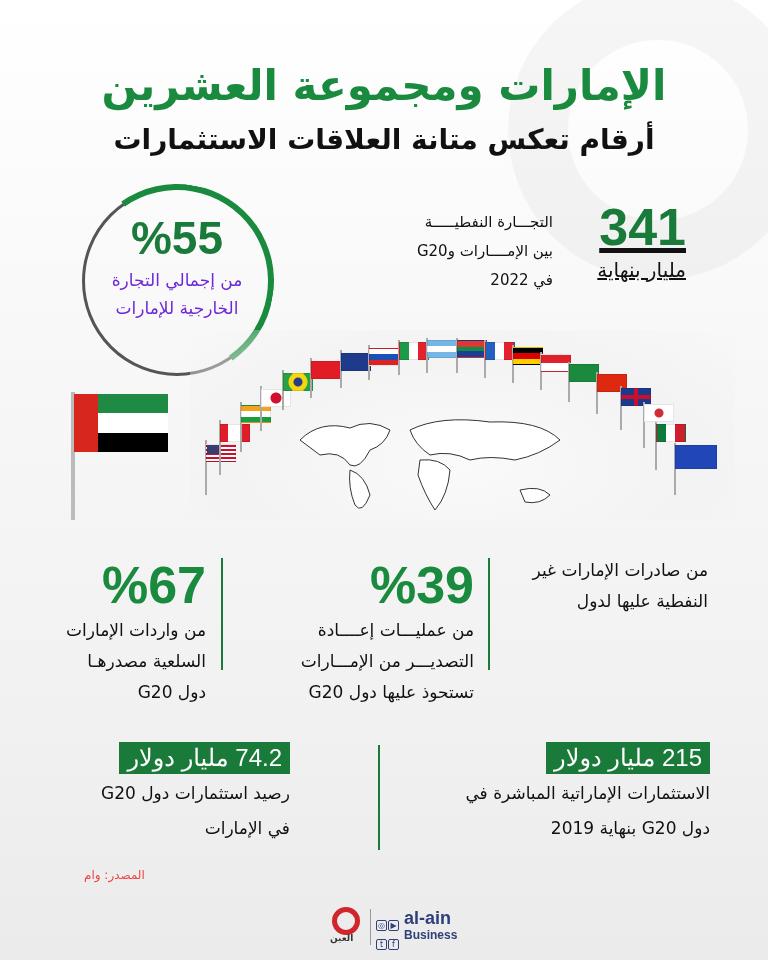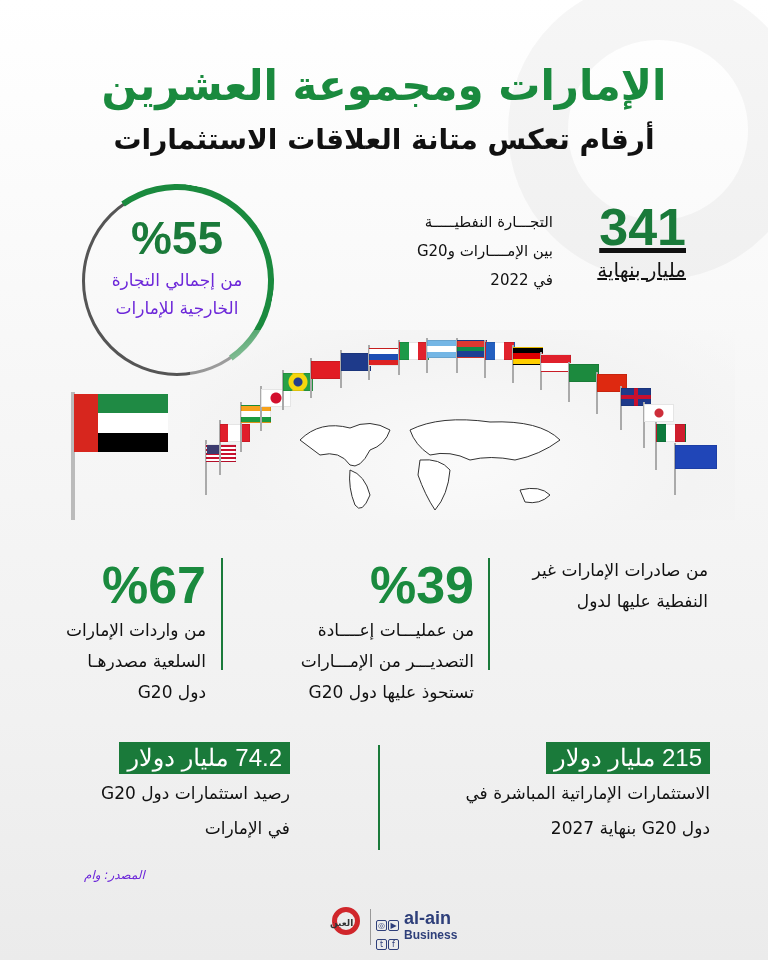--- a/index.html
+++ b/index.html
@@ -62,27 +62,27 @@
   .stat .pct { font-size: 52px; color: #1a8a3e; font-weight: bold; line-height: 60px; font-family: "Liberation Sans", sans-serif; }
   .stat .txt { font-size: 17px; line-height: 31px; color: #111; }
   .vline { position: absolute; width: 2px; background: #1a7a3a; }
   
   .inv { position: absolute; direction: rtl; text-align: right; }
   .inv .badge {
     display: inline-block; background: #1a7a3a; color: #fff; font-size: 24px; line-height: 32px;
     padding: 0 8px; font-family: "Liberation Sans", sans-serif;
   }
   .inv .txt { font-size: 17px; line-height: 31px; color: #111; margin-top: 4px; }
-  .source { position: absolute; left: 84px; top: 868px; font-size: 12px; color: #6d28d9; direction: rtl; font-style: italic; }
+  .source { position: absolute; left: 84px; top: 868px; font-size: 12px; color: #ef4444; direction: rtl; }
   
   .logo { position: absolute; left: 328px; top: 905px; height: 44px; width: 130px; }
   .logo .mark {
     position: absolute; left: 4px; top: 2px; width: 28px; height: 28px; border-radius: 50%; border: 5px solid #d0262b;
   }
-  .logo .mark-text { position: absolute; left: 2px; top: 13px; font-size: 9px; color: #333; font-weight: bold; }
+  .logo .mark-text { position: absolute; left: 2px; top: 28px; font-size: 9px; color: #333; font-weight: bold; }
   .logo .sep { position: absolute; left: 42px; top: 4px; width: 1px; height: 36px; background: #999; }
   .logo .icons { position: absolute; left: 48px; top: 8px; width: 26px; }
   .logo .ico { display: inline-block; width: 11px; height: 11px; border: 1px solid #2e3f7a; border-radius: 2px; margin: 0 1px 1px 0; font-size: 8px; line-height: 9px; text-align: center; color: #2e3f7a; }
   .logo .brand { position: absolute; left: 76px; top: 4px; font-family: "Liberation Sans", sans-serif; color: #2e3f7a; font-weight: bold; }
   .logo .brand .l1 { font-size: 18px; line-height: 19px; }
   .logo .brand .l2 { font-size: 12px; line-height: 14px; }
 </style>
 </head>
 <body>
 
@@ -188,21 +188,21 @@
 <div class="stat" style="right:562px;width:180px;">
   <div class="pct">%67</div>
   <div class="txt">من واردات الإمارات</div>
   <div class="txt">السلعية مصدرهـا</div>
   <div class="txt">دول G20</div>
 </div>
 
 <div class="inv" style="right:58px;top:742px;width:320px;">
   <div class="badge">215 مليار دولار</div>
   <div class="txt">الاستثمارات الإماراتية المباشرة في</div>
-  <div class="txt">دول G20 بنهاية 2027</div>
+  <div class="txt">دول G20 بنهاية 2019</div>
 </div>
 <div class="vline" style="left:378px;top:745px;height:105px;"></div>
 <div class="inv" style="right:478px;top:742px;width:240px;">
   <div class="badge">74.2 مليار دولار</div>
   <div class="txt">رصيد استثمارات دول G20</div>
   <div class="txt">في الإمارات</div>
 </div>
 
 <div class="source">المصدر: وام</div>
 

